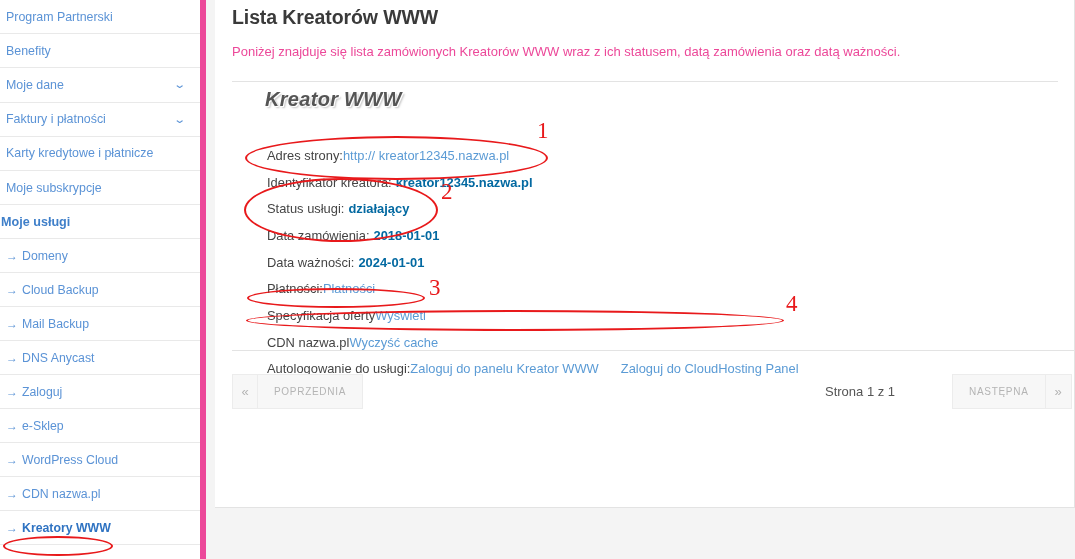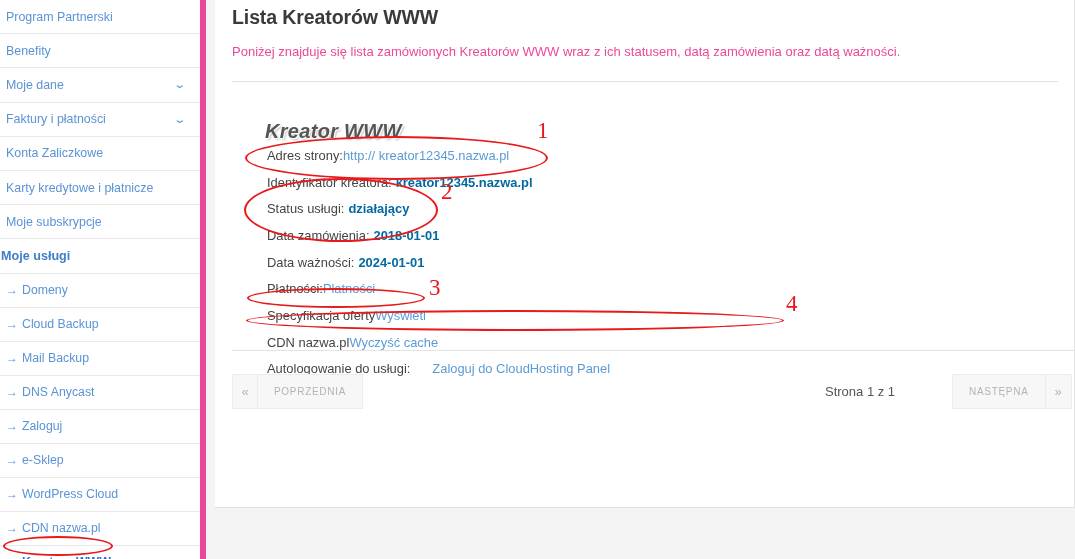--- a/index.html
+++ b/index.html
@@ -90,21 +90,21 @@
     color: #ec4899;
   }
 
   
   .card {
     position: absolute; left: 17px; top: 81px;
     width: 826px; height: 269px;
     border-top: 1px solid #e3e3e3;
   }
   .card-title {
-    position: absolute; left: 33px; top: 38px;
+    position: absolute; left: 33px; top: 6px;
     font-size: 20px; font-style: italic; font-weight: bold;
     color: #555;
     text-shadow: 1px 1px 0 #ffffff, 2px 2px 2px rgba(150,150,150,0.55);
     letter-spacing: 0.3px;
   }
   .rows { position: absolute; left: 35px; top: 60px; }
   .row {
     height: 26.7px;
     display: flex; align-items: center;
     font-size: 12.9px;
@@ -181,23 +181,20 @@
     </div>
     <div class="nav-item">
       <span class="label">Moje dane</span>
       <span class="chev">⌄</span>
     </div>
     <div class="nav-item">
       <span class="label">Faktury i płatności</span>
       <span class="chev">⌄</span>
     </div>
     <div class="nav-item">
-      <span class="label">Konta Zaliczkowe</span>
-    </div>
-    <div class="nav-item">
       <span class="label">Karty kredytowe i płatnicze</span>
     </div>
     <div class="nav-item">
       <span class="label">Moje subskrypcje</span>
     </div>
 
     <div class="nav-heading">
       <span>Moje usługi</span>
     </div>
 
@@ -287,20 +284,21 @@
           <span class="lnk">Wyświetl</span>
         </div>
 
         <div class="row">
           <span class="lbl">CDN nazwa.pl</span>
           <span class="lnk">Wyczyść cache</span>
         </div>
 
         <div class="row">
           <span class="lbl">Autologowanie do usługi:</span>
+          <span class="lnk">Zaloguj do panelu Kreator WWW</span>
           <span class="gap"></span>
           <span class="lnk">Zaloguj do CloudHosting Panel</span>
         </div>
 
       </div>
     </div>
 
     <div class="divider"></div>
 
     <div class="pager-left">

